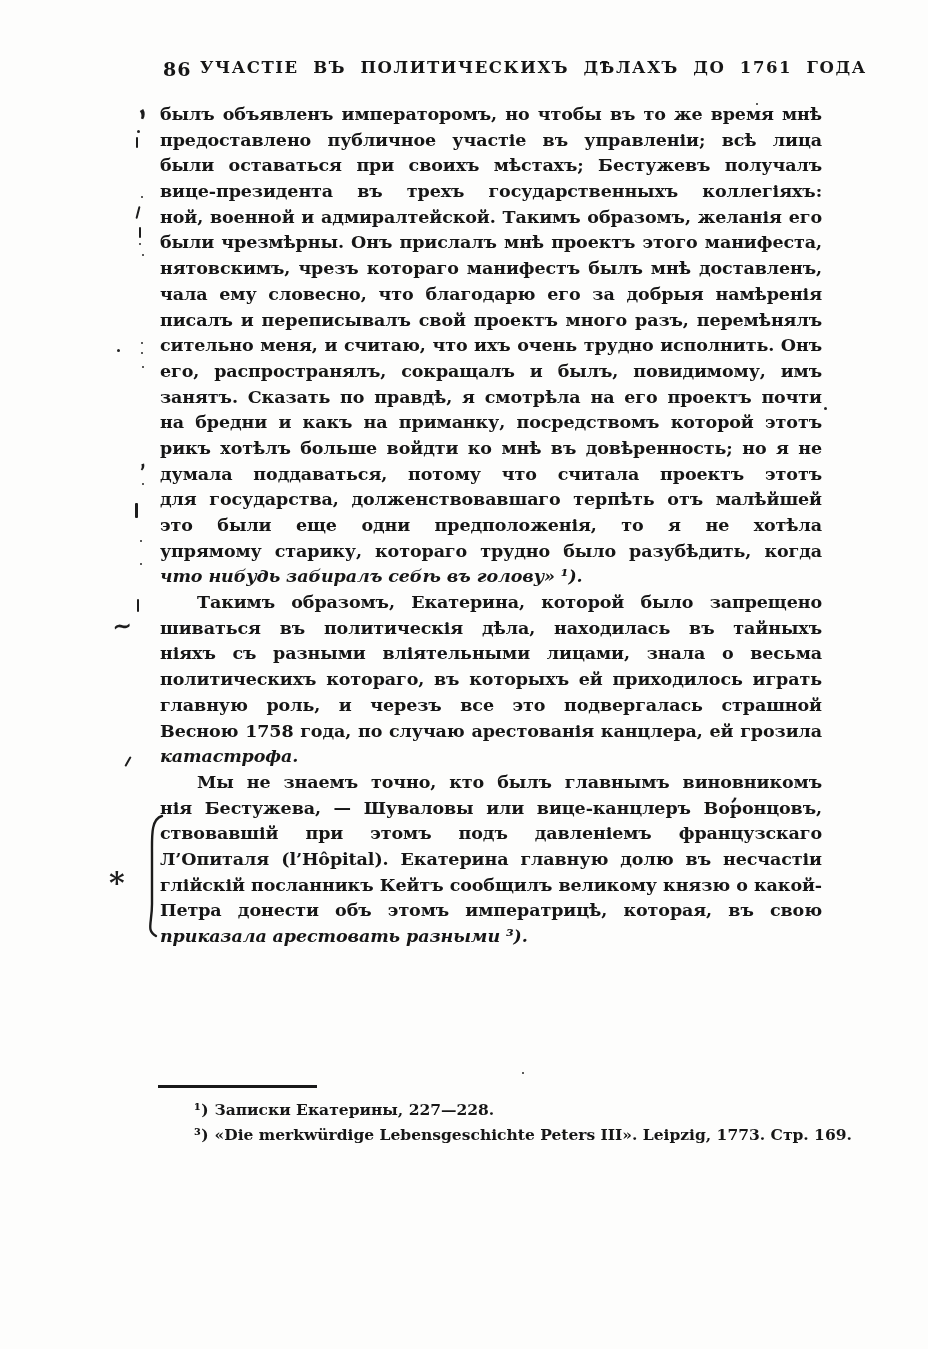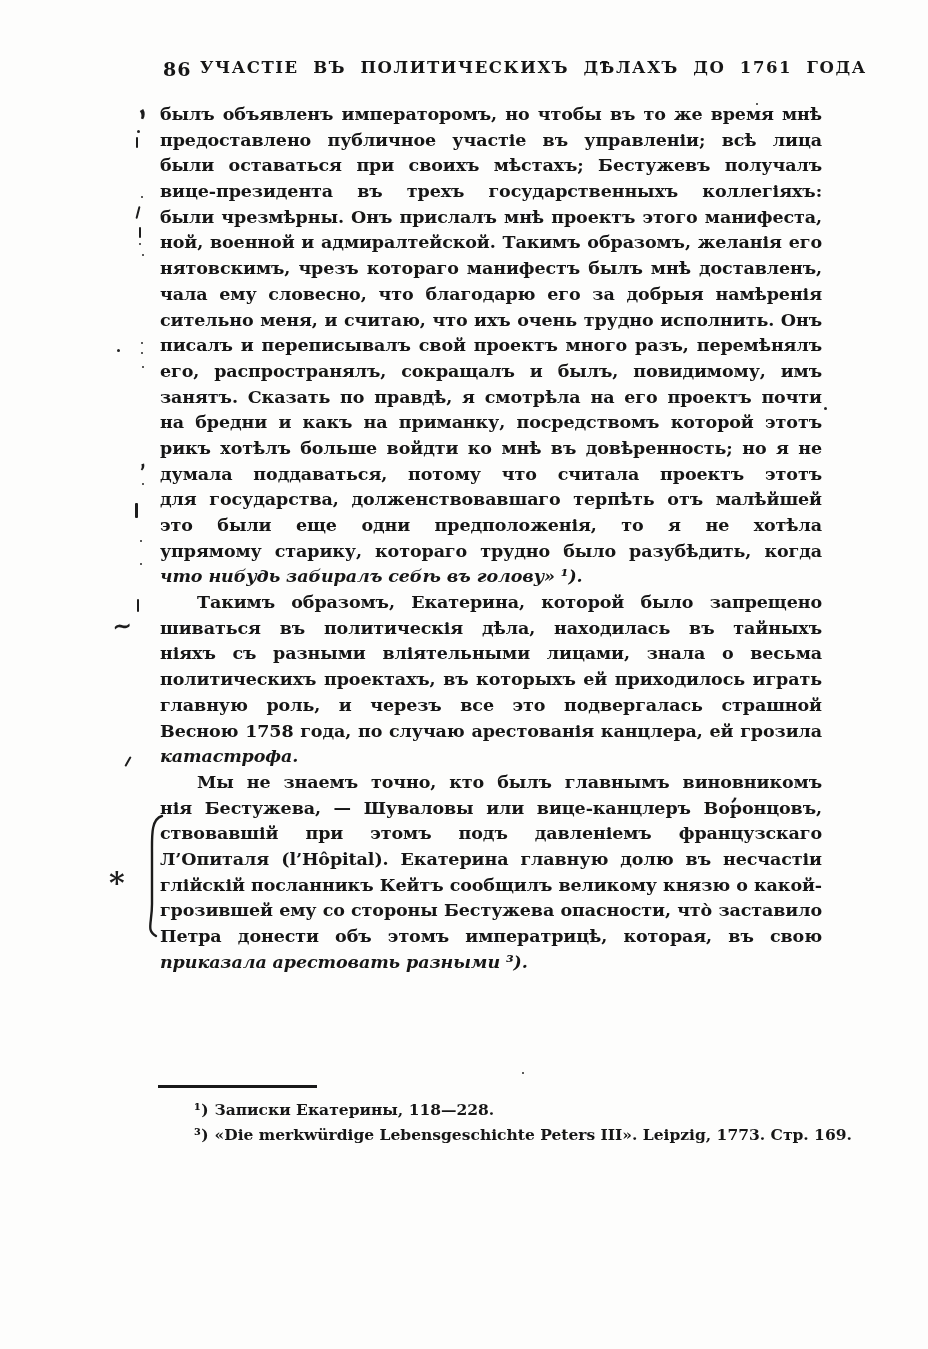--- a/index.html
+++ b/index.html
@@ -57,56 +57,55 @@
   <header class="pagehead">
     <span class="pagenum">86</span>
     <span class="runhead">УЧАСТІЕ ВЪ ПОЛИТИЧЕСКИХЪ ДѢЛАХЪ ДО 1761 ГОДА</span>
   </header>
 
   <main class="bodytext" id="bodytext">
       <div class="bl">былъ объявленъ императоромъ, но чтобы въ то же время мнѣ было</div>
       <div class="bl">предоставлено публичное участіе въ управленіи; всѣ лица должны</div>
       <div class="bl">были оставаться при своихъ мѣстахъ; Бестужевъ получалъ званіе</div>
       <div class="bl">вице-президента въ трехъ государственныхъ коллегіяхъ: иностран-</div>
+      <div class="bl">ной, военной и адмиралтейской. Такимъ образомъ, желанія его</div>
       <div class="bl">были чрезмѣрны. Онъ прислалъ мнѣ проектъ этого манифеста,</div>
-      <div class="bl">ной, военной и адмиралтейской. Такимъ образомъ, желанія его</div>
       <div class="bl">нятовскимъ, чрезъ котораго манифестъ былъ мнѣ доставленъ, отвѣ-</div>
       <div class="bl">чала ему словесно, что благодарю его за добрыя намѣренія отно-</div>
+      <div class="bl">писалъ и переписывалъ свой проектъ много разъ, перемѣнялъ</div>
       <div class="bl">сительно меня, и считаю, что ихъ очень трудно исполнить. Онъ</div>
-      <div class="bl">писалъ и переписывалъ свой проектъ много разъ, перемѣнялъ</div>
       <div class="bl">его, распространялъ, сокращалъ и былъ, повидимому, имъ очень</div>
       <div class="bl">занятъ. Сказать по правдѣ, я смотрѣла на его проектъ почти какъ</div>
       <div class="bl">на бредни и какъ на приманку, посредствомъ которой этотъ ста-</div>
       <div class="bl">рикъ хотѣлъ больше войдти ко мнѣ въ довѣренность; но я не</div>
       <div class="bl">думала поддаваться, потому что считала проектъ этотъ вреднымъ</div>
       <div class="bl">для государства, долженствовавшаго терпѣть отъ малѣйшей ссоры</div>
       <div class="bl">это были еще одни предположенія, то я не хотѣла противорѣчить</div>
       <div class="bl">упрямому старику, котораго трудно было разубѣдить, когда онъ</div>
       <div class="bl end">что нибудь забиралъ себѣ въ голову» ¹).</div>
       <div class="bl ind">Такимъ образомъ, Екатерина, которой было запрещено вмѣ-</div>
       <div class="bl">шиваться въ политическія дѣла, находилась въ тайныхъ сноше-</div>
       <div class="bl">ніяхъ съ разными вліятельными лицами, знала о весьма важныхъ</div>
-      <div class="bl">политическихъ проектахъ, въ которыхъ ей приходилось играть</div>
+      <div class="bl">политическихъ котораго, въ которыхъ ей приходилось играть</div>
       <div class="bl">главную роль, и черезъ все это подвергалась страшной опасности.</div>
       <div class="bl">Весною 1758 года, по случаю арестованія канцлера, ей грозила</div>
       <div class="bl end">катастрофа.</div>
       <div class="bl ind">Мы не знаемъ точно, кто былъ главнымъ виновникомъ паде-</div>
       <div class="bl">нія Бестужева, — Шуваловы или вице-канцлеръ Воронцовъ, дѣй-</div>
       <div class="bl">ствовавшій при этомъ подъ давленіемъ французскаго дипломата</div>
       <div class="bl">Л’Опиталя (l’Hôpital). Екатерина главную долю въ несчастіи Бес-</div>
       <div class="bl">глійскій посланникъ Кейтъ сообщилъ великому князю о какой-то</div>
-      <div class="bl">грозившей ему со стороны Бестужева опасности, что̀ заставило</div>
       <div class="bl">Петра донести объ этомъ императрицѣ, которая, въ свою очередь,</div>
       <div class="bl end">приказала арестовать разными ³).</div>
     </main>
 
   <div class="fnrule"></div>
 
   <div class="footnotes" id="footnotes">
-      <div class="fn"><span class="fnm">¹)</span><span> Записки Екатерины, 118—228.</span></div>
+      <div class="fn"><span class="fnm">¹)</span><span> Записки Екатерины, 227—228.</span></div>
       <div class="fn"><span class="fnm">³)</span><span> «Die merkwürdige Lebensgeschichte Peters III». Leipzig, 1773. Стр. 169.</span></div>
     </div>
 
   <div id="marks">
       <span class="mglyph" style="font-size: 28px; transform: rotate(-30deg); position: absolute; left: 134px; top: 92px;">,</span>
       <div class="mdot" style="width: 3px; height: 3px; position: absolute; left: 137px; top: 130px;"></div>
       <div class="mbar" style="width: 2px; height: 11px; position: absolute; left: 136px; top: 137px;"></div>
       <div class="mdot" style="width: 2px; height: 2px; position: absolute; left: 756px; top: 103px;"></div>
       <div class="mdot" style="width: 2px; height: 2px; position: absolute; left: 141px; top: 196px;"></div>
       <div class="mbar" style="width: 2px; height: 13px; transform: rotate(14deg); position: absolute; left: 137px; top: 206px;"></div>

